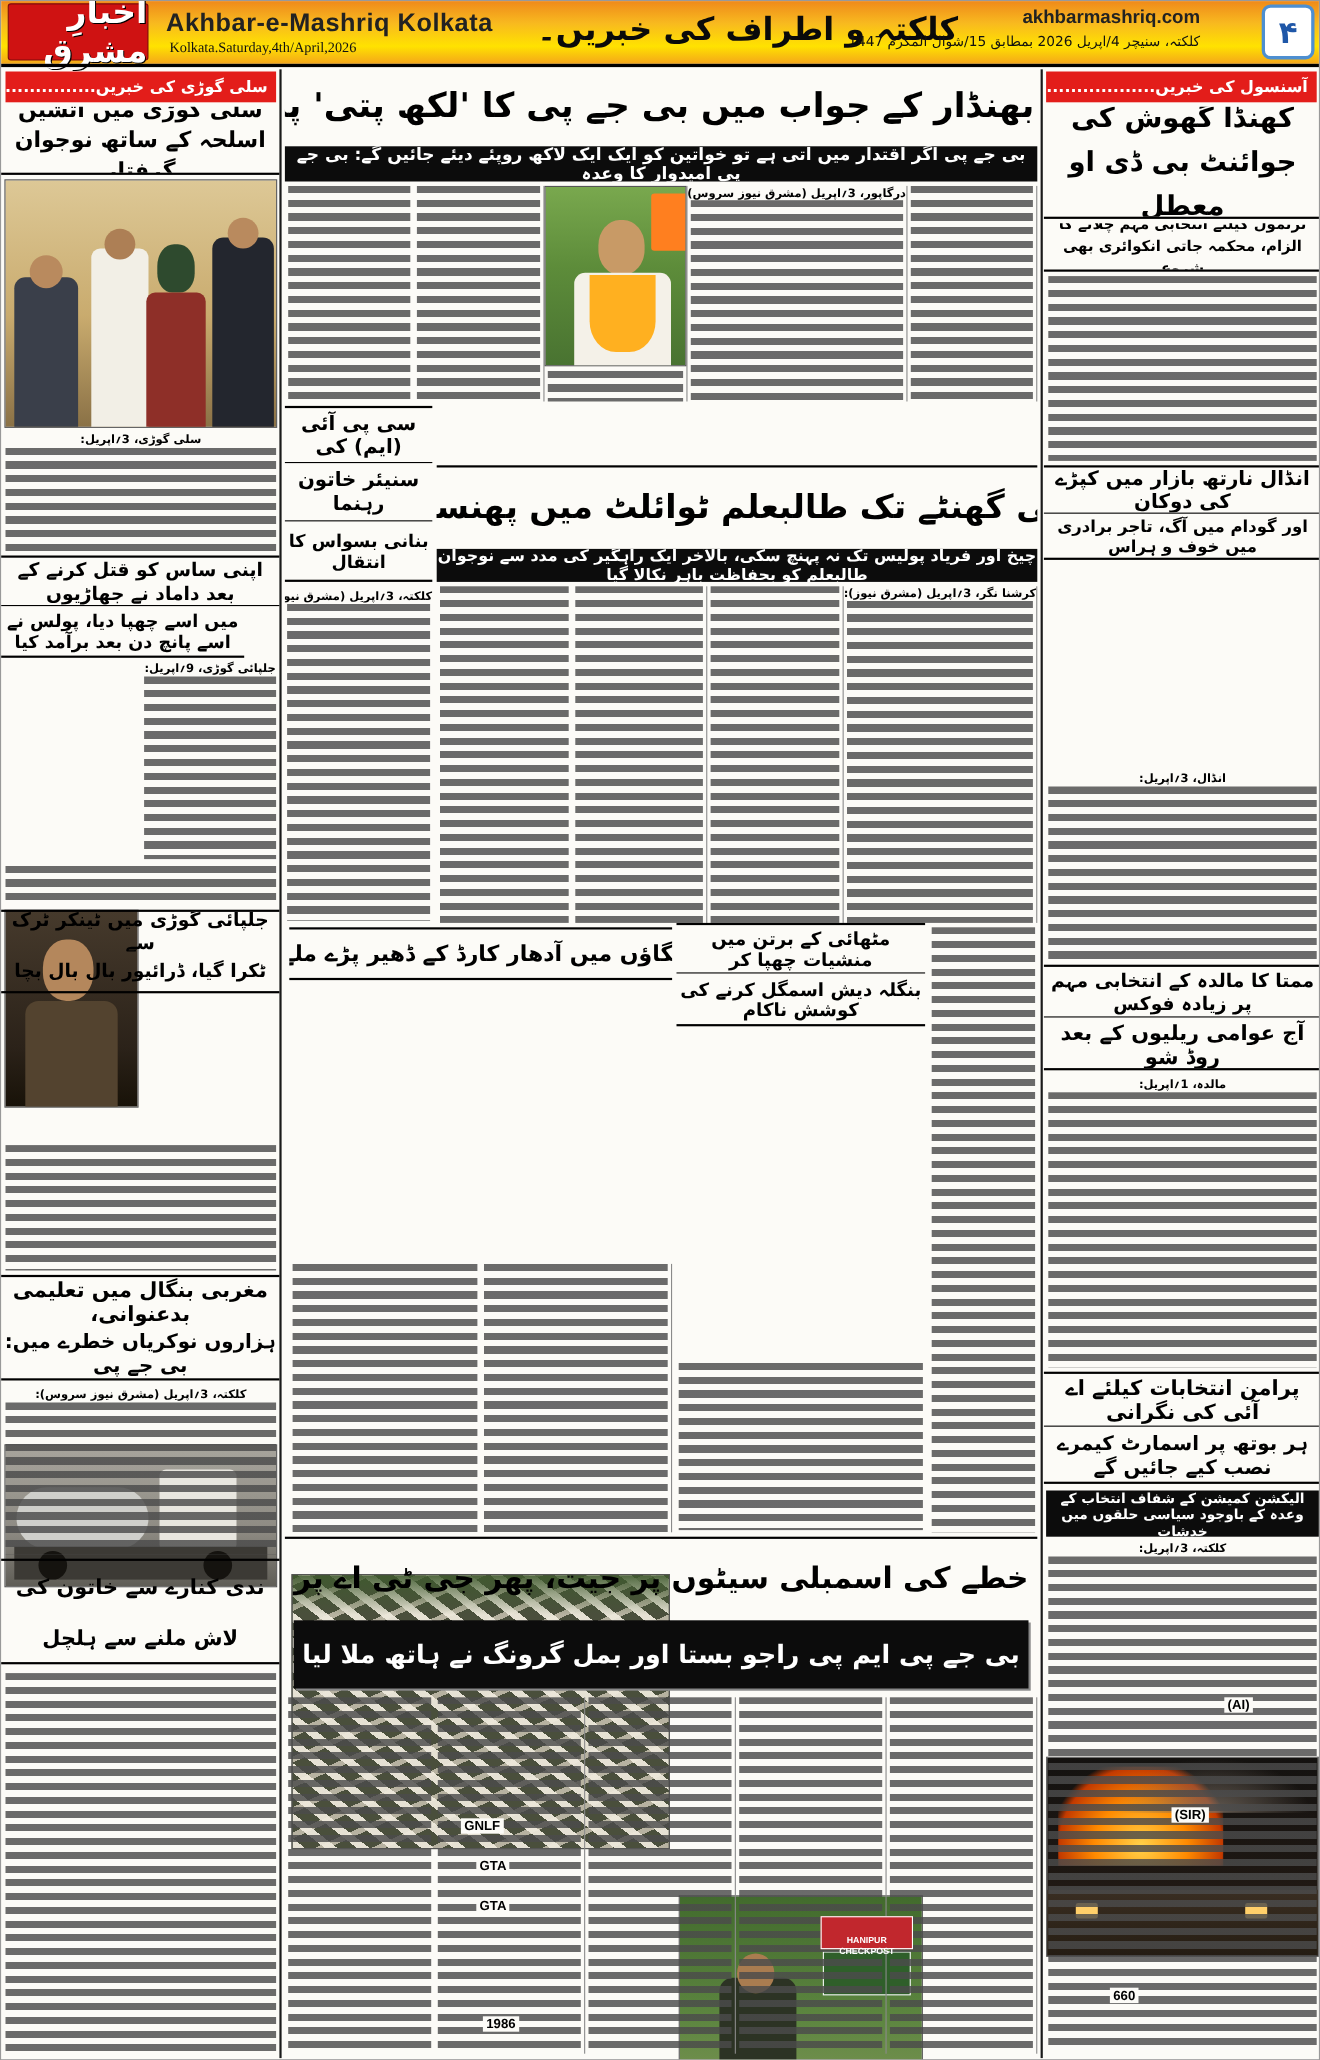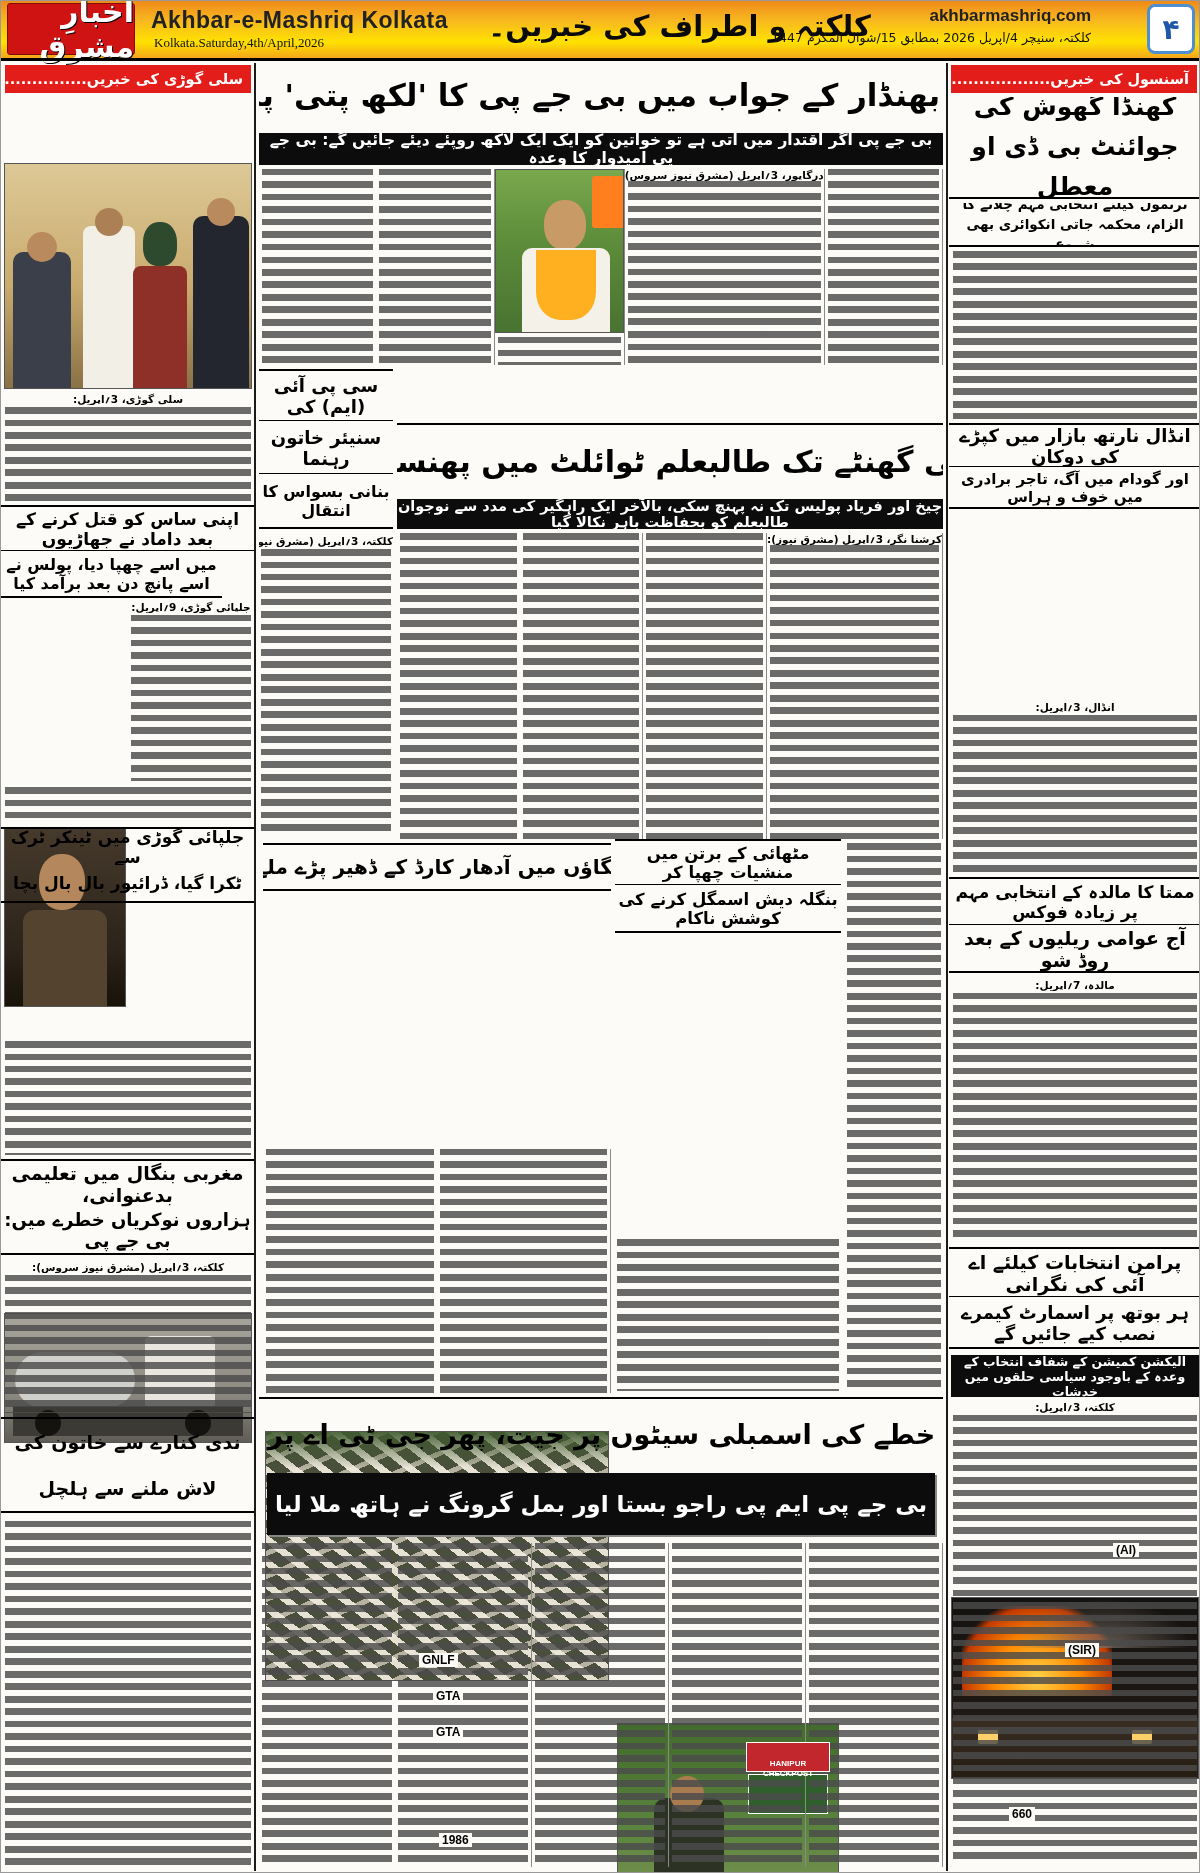--- a/index.html
+++ b/index.html
@@ -58,20 +58,21 @@
     <div class="abs date-ur" style="left:780px;top:29px;width:310px;">کلکتہ، سنیچر 4/اپریل 2026 بمطابق 15/شوال المکرم 1447</div>
     <div class="abs pagebox" style="left:1146px;top:3px;width:48px;height:50px;">۴</div>
   </div>
   <div class="abs hrule" style="left:0;top:57px;width:1200px;height:3px;"></div>
 
   <div class="vr" style="left:253px;top:62px;height:1808px;"></div>
   <div class="vr" style="left:945px;top:62px;height:1808px;"></div>
 
   <div class="abs banner" style="left:4px;top:64px;width:246px;height:28px;">سلی گوڑی کی خبریں........................</div>
 
+  <div class="abs hl rb" style="left:0;top:96px;width:253px;height:62px;font-size:20px;line-height:1.4;padding:0 2px;">سلی گوڑی میں آتشیں اسلحہ کے ساتھ نوجوان گرفتار</div>
 
   <div class="abs photo" style="left:3px;top:162px;width:248px;height:226px;background:linear-gradient(180deg,#ddc896 0%,#c9ab6e 55%,#8a7146 100%);">
     <div class="blob" style="left:8px;top:88px;width:58px;height:138px;background:#3a3f4a;border-radius:10px 10px 0 0;"></div>
     <div class="blob" style="left:22px;top:68px;width:30px;height:30px;background:#b98a5e;border-radius:50%;"></div>
     <div class="blob" style="left:78px;top:62px;width:52px;height:164px;background:#f2efe6;border-radius:8px 8px 0 0;"></div>
     <div class="blob" style="left:90px;top:44px;width:28px;height:28px;background:#ad7f55;border-radius:50%;"></div>
     <div class="blob" style="left:138px;top:58px;width:34px;height:44px;background:#2e4a2e;border-radius:45% 45% 40% 40%;"></div>
     <div class="blob" style="left:128px;top:102px;width:54px;height:124px;background:#8e2f28;border-radius:8px 8px 0 0;"></div>
     <div class="blob" style="left:188px;top:52px;width:56px;height:174px;background:#23262e;border-radius:10px 10px 0 0;"></div>
     <div class="blob" style="left:202px;top:34px;width:28px;height:28px;background:#b98a5e;border-radius:50%;"></div>
@@ -235,21 +236,21 @@
     <div class="blob" style="left:0;top:120px;width:248px;height:62px;background:linear-gradient(180deg,#3a2e22,#241c12);"></div>
     <div class="blob" style="left:26px;top:132px;width:20px;height:14px;background:#ffcf6a;border-radius:2px;"></div>
     <div class="blob" style="left:180px;top:132px;width:20px;height:14px;background:#ffcf6a;border-radius:2px;"></div>
   </div>
 
   <div class="abs dl" style="left:952px;top:700px;width:244px;">انڈال، 3؍اپریل:</div>
   <div class="abs tx" style="left:952px;top:714px;width:244px;height:158px;"></div>
 
   <div class="abs hl rt" style="left:948px;top:876px;width:252px;height:48px;font-size:17px;border-bottom:1.5px solid #000;">ممتا کا مالدہ کے انتخابی مہم پر زیادہ فوکس</div>
   <div class="abs hl rb" style="left:948px;top:926px;width:252px;height:46px;font-size:19px;">آج عوامی ریلیوں کے بعد روڈ شو</div>
-  <div class="abs dl" style="left:952px;top:978px;width:244px;">مالدہ، 7؍اپریل:</div>
+  <div class="abs dl" style="left:952px;top:978px;width:244px;">مالدہ، 1؍اپریل:</div>
   <div class="abs tx" style="left:952px;top:992px;width:244px;height:250px;"></div>
 
   <div class="abs hl rt" style="left:948px;top:1246px;width:252px;height:50px;font-size:19px;border-bottom:1.5px solid #000;">پرامن انتخابات کیلئے اے آئی کی نگرانی</div>
   <div class="abs hl rb" style="left:948px;top:1298px;width:252px;height:50px;font-size:18px;">ہر بوتھ پر اسمارٹ کیمرے نصب کیے جائیں گے</div>
   <div class="abs bar" style="left:950px;top:1354px;width:248px;height:42px;font-size:12.5px;padding:15px 4px;">الیکشن کمیشن کے شفاف انتخاب کے وعدہ کے باوجود سیاسی حلقوں میں خدشات</div>
   <div class="abs dl" style="left:952px;top:1400px;width:244px;">کلکتہ، 3؍اپریل:</div>
   <div class="abs tx" style="left:952px;top:1414px;width:244px;height:450px;"></div>
   <span class="tok" style="left:1112px;top:1542px;">(AI)</span>
   <span class="tok" style="left:1064px;top:1642px;">(SIR)</span>
   <span class="tok" style="left:1008px;top:1806px;">660</span>

